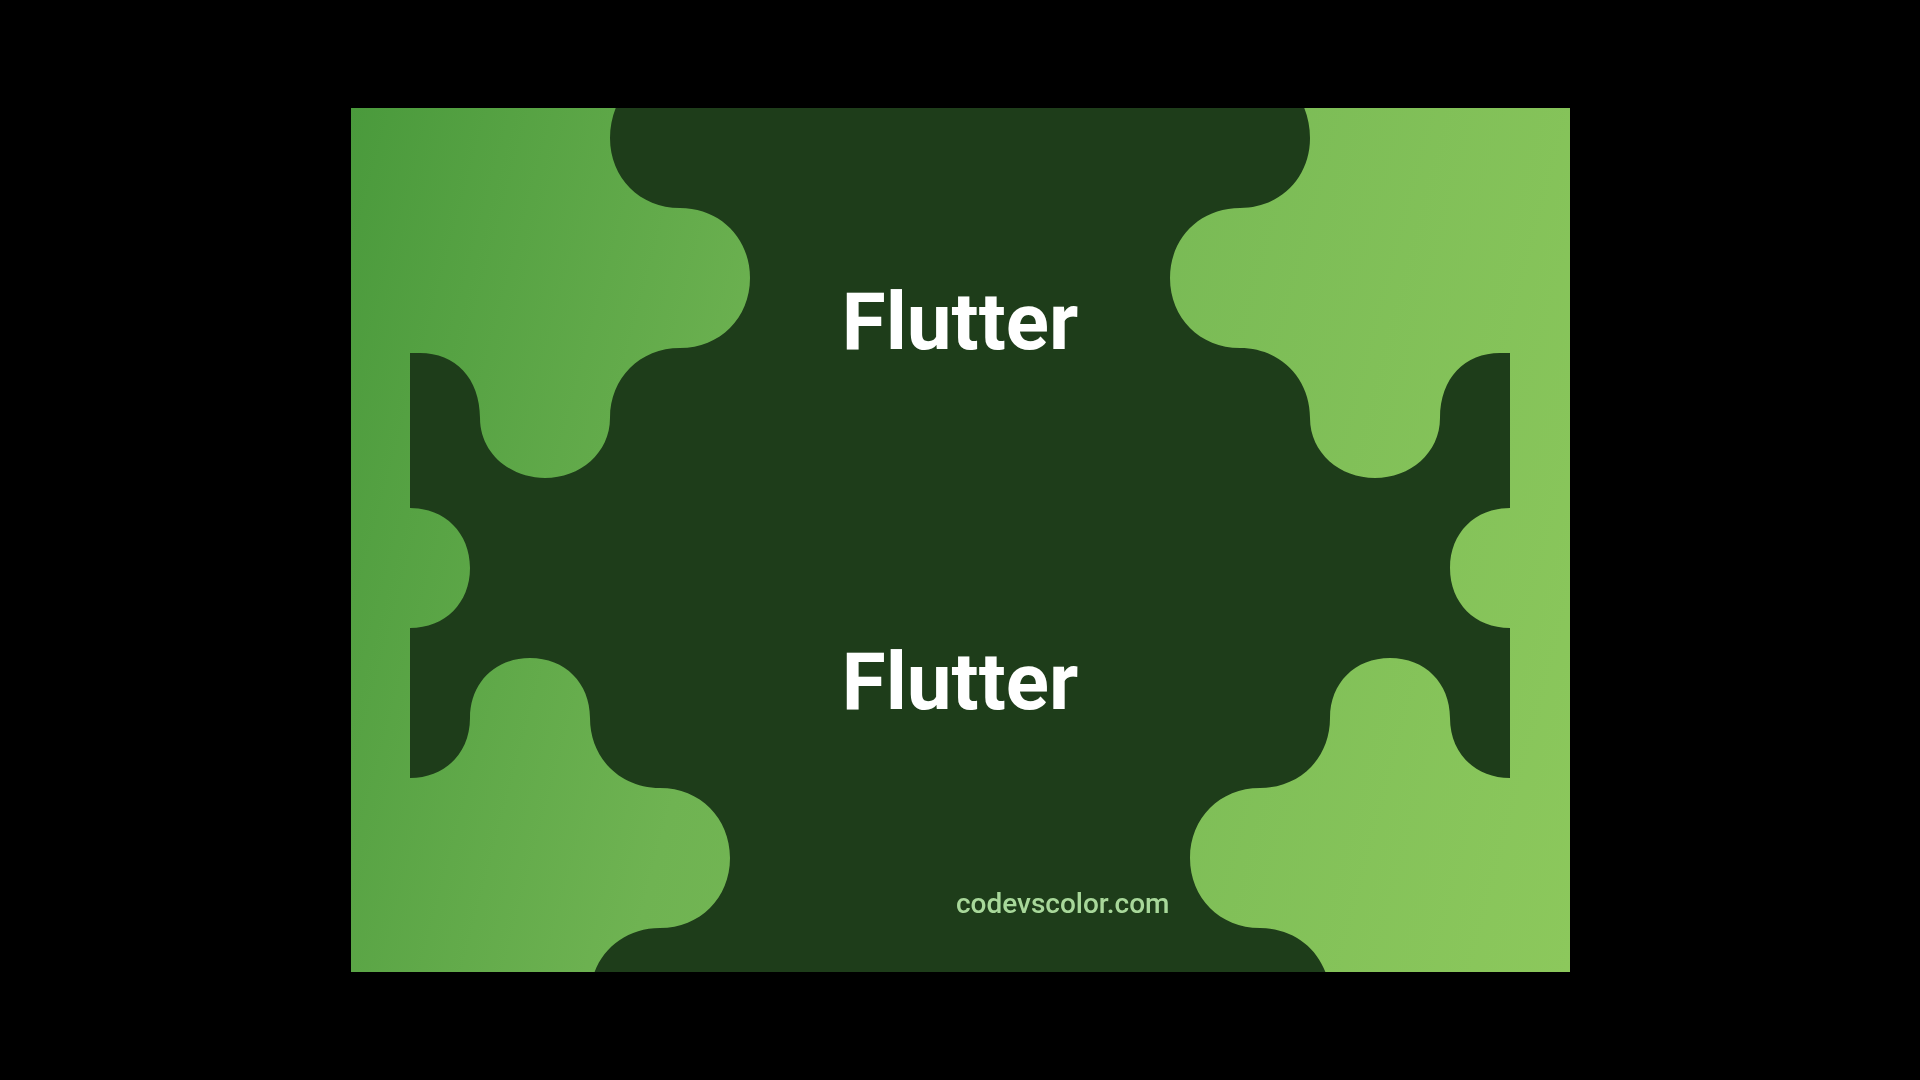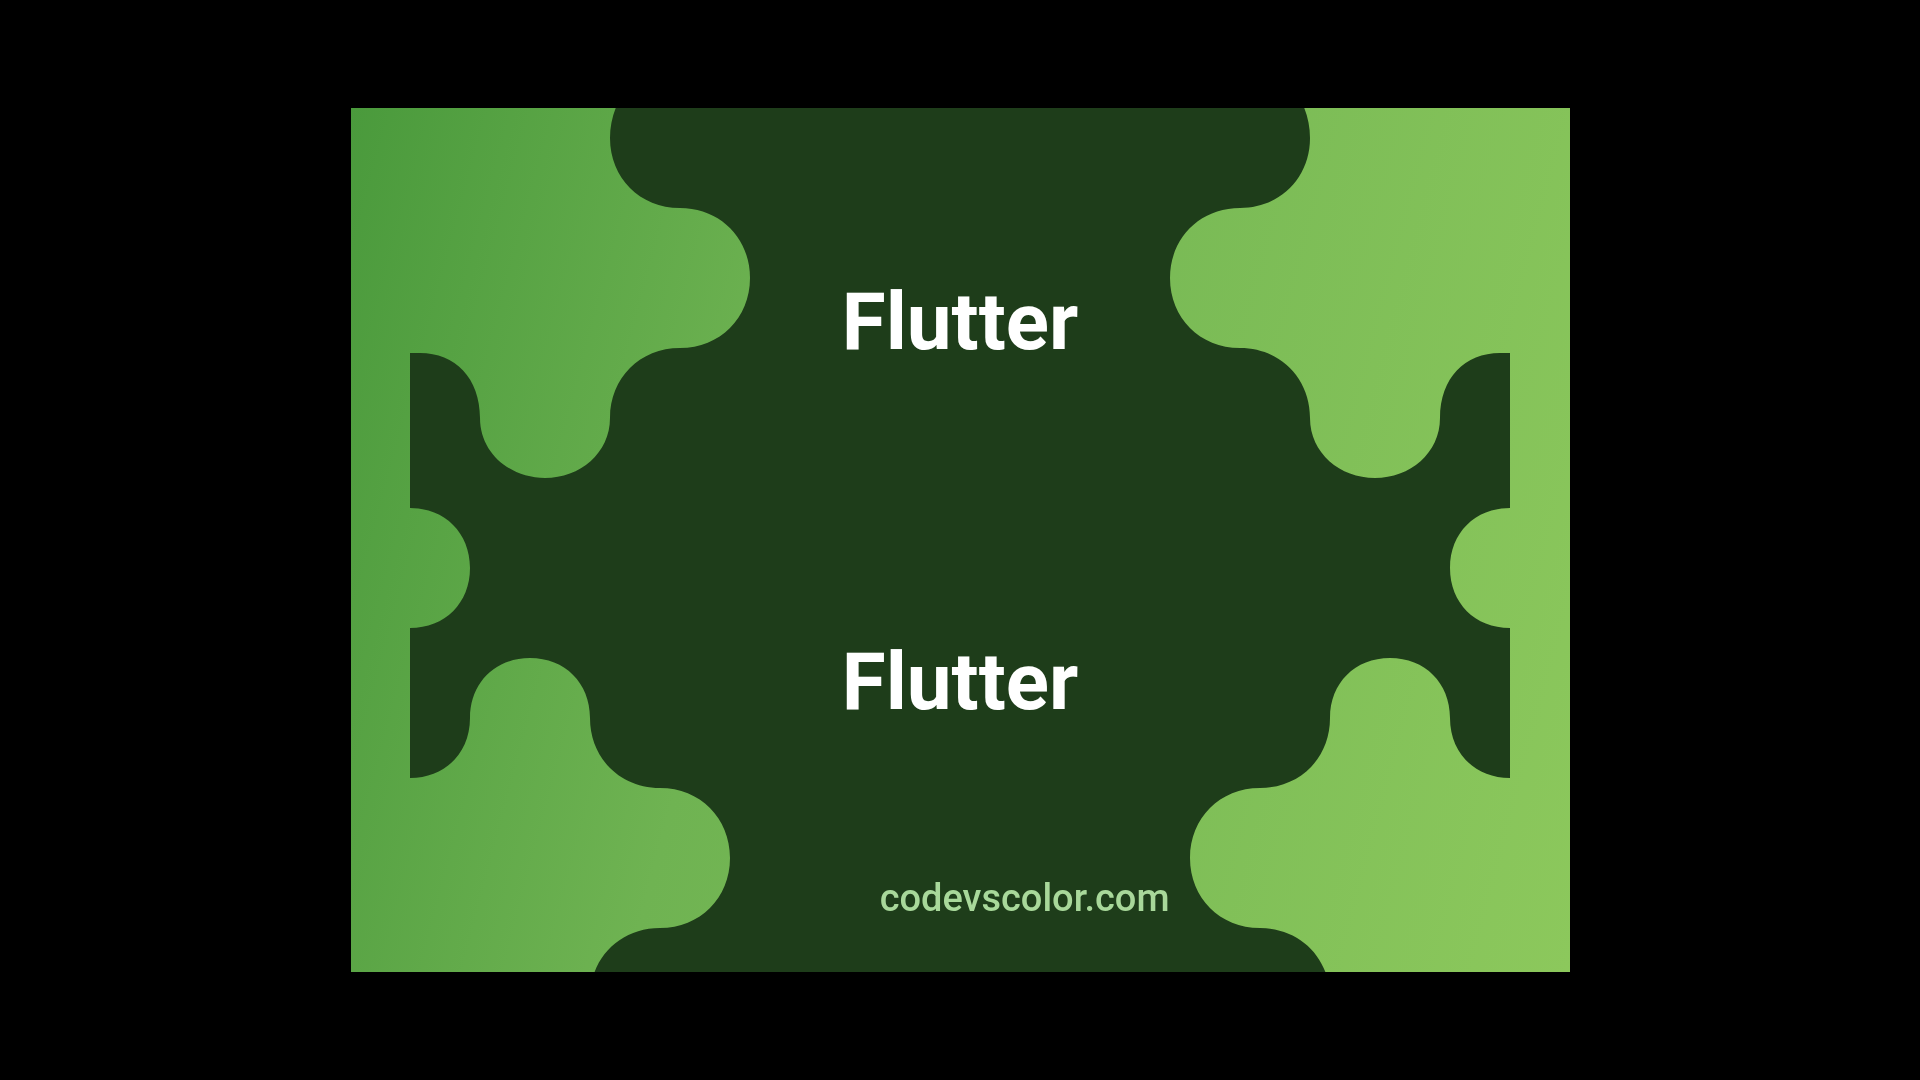--- a/index.html
+++ b/index.html
@@ -53,21 +53,21 @@
       line-height: 1.5;
       width: 900px;
     }
     
     .attribution {
       position: absolute;
       bottom: 52px;
       right: 400px;
       color: #a8d89a;
       font-family: -apple-system, BlinkMacSystemFont, "Segoe UI", Roboto, "Helvetica Neue", Arial, sans-serif;
-      font-size: 38px;
+      font-size: 28px;
       font-weight: 500;
     }
   </style>
 </head>
 <body>
 
 <div class="banner-container">
 
   <div class="blob-shape">
     <svg class="blob-svg" viewBox="0 0 1100 960" xmlns="http://www.w3.org/2000/svg">

